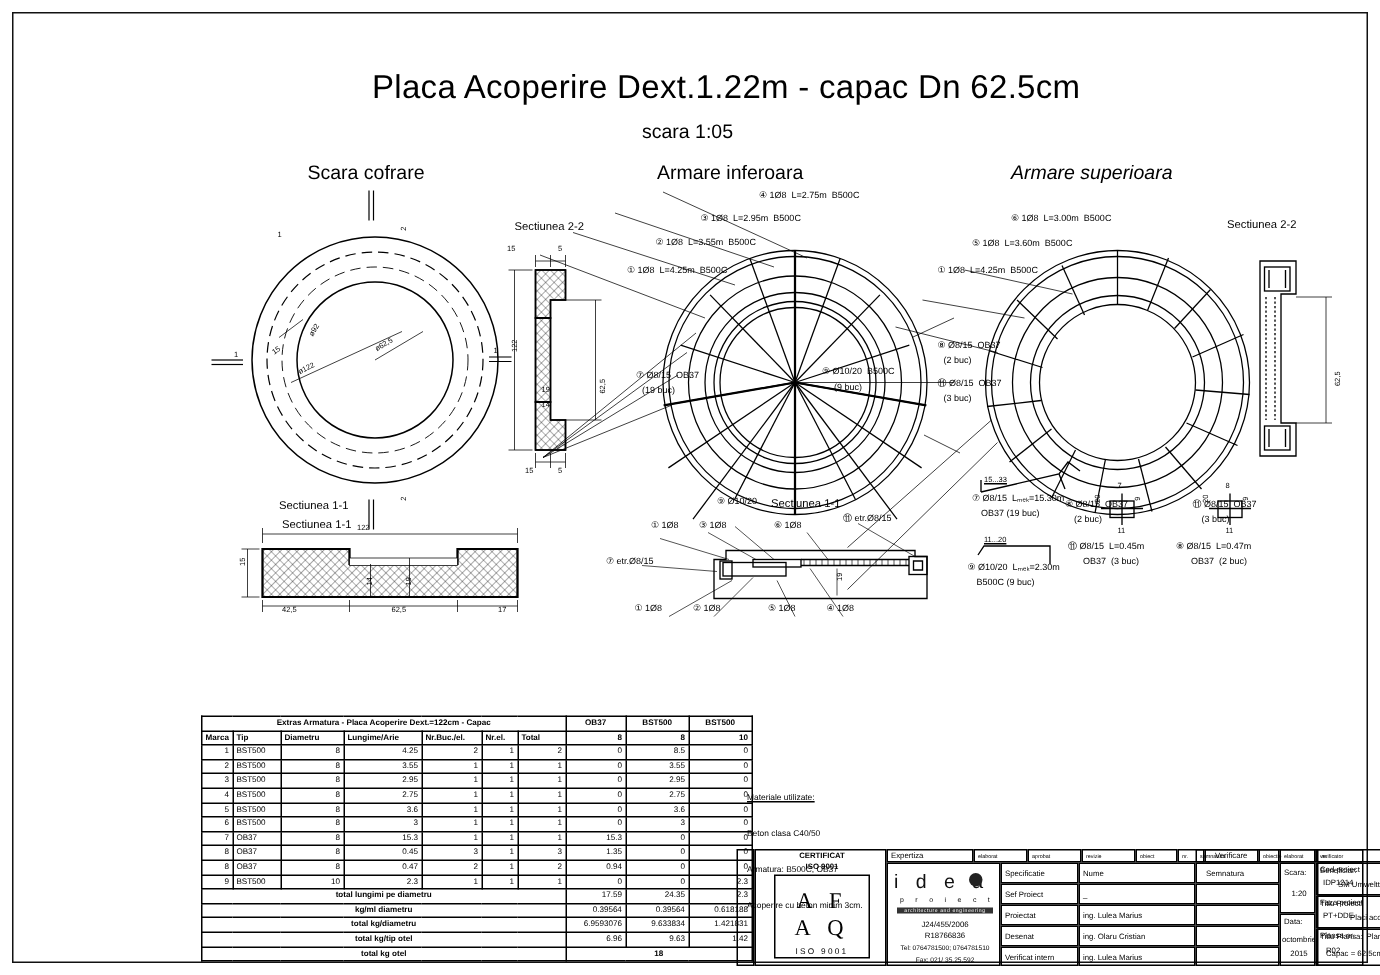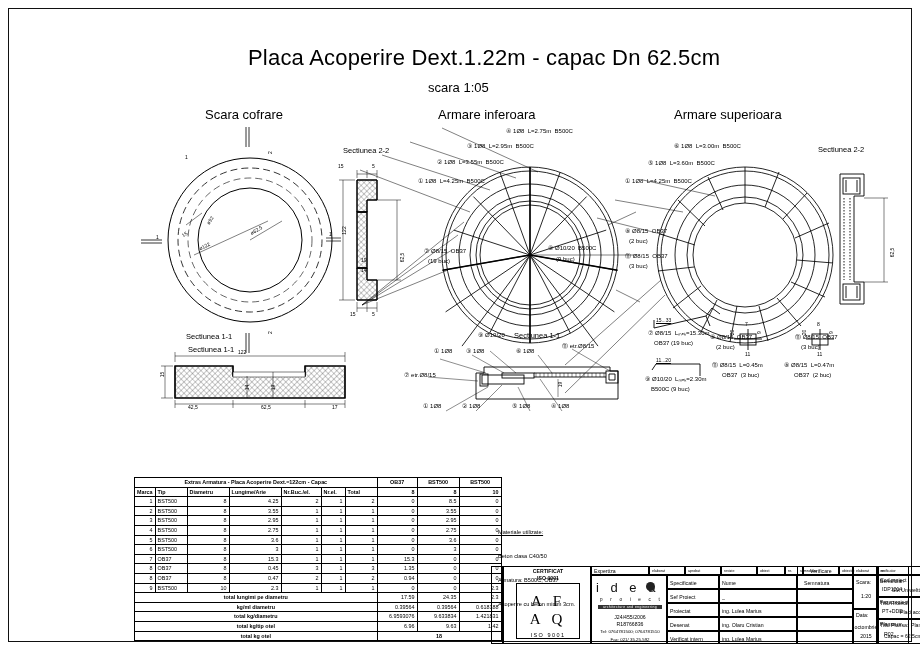--- a/index.html
+++ b/index.html
@@ -46,21 +46,21 @@
 <body>
 
 <div id="sheet">
   <div class="frame"></div>
 
   <div class="t title-main" style="left:248px;top:47px;">Placa Acoperire Dext.1.22m - capac Dn 62.5cm</div>
   <div class="t title-sub" style="left:428px;top:81px;">scara 1:05</div>
 
   <div class="t view-title" style="left:205px;top:108px;">Scara cofrare</div>
   <div class="t view-title" style="left:438px;top:108px;">Armare inferoara</div>
-  <div class="t view-title" style="left:674px;top:108px;">Armare superioara</div>
+  <div class="t view-title" style="left:674px;top:108px;font-style:italic;">Armare superioara</div>
 
   <svg class="abs" style="left:150px;top:135px;" width="200" height="210">
     <g fill="none" stroke="#000" stroke-width="1">
       <circle cx="100" cy="105" r="82"></circle>
       <circle cx="100" cy="105" r="52"></circle>
     </g>
     <circle cx="100" cy="105" r="72" fill="none" stroke="#000" stroke-width="0.8" stroke-dasharray="7,4"></circle>
     <circle cx="100" cy="105" r="62" fill="none" stroke="#000" stroke-width="0.6" stroke-dasharray="7,4"></circle>
 
     <g stroke="#000" stroke-width="0.8">

